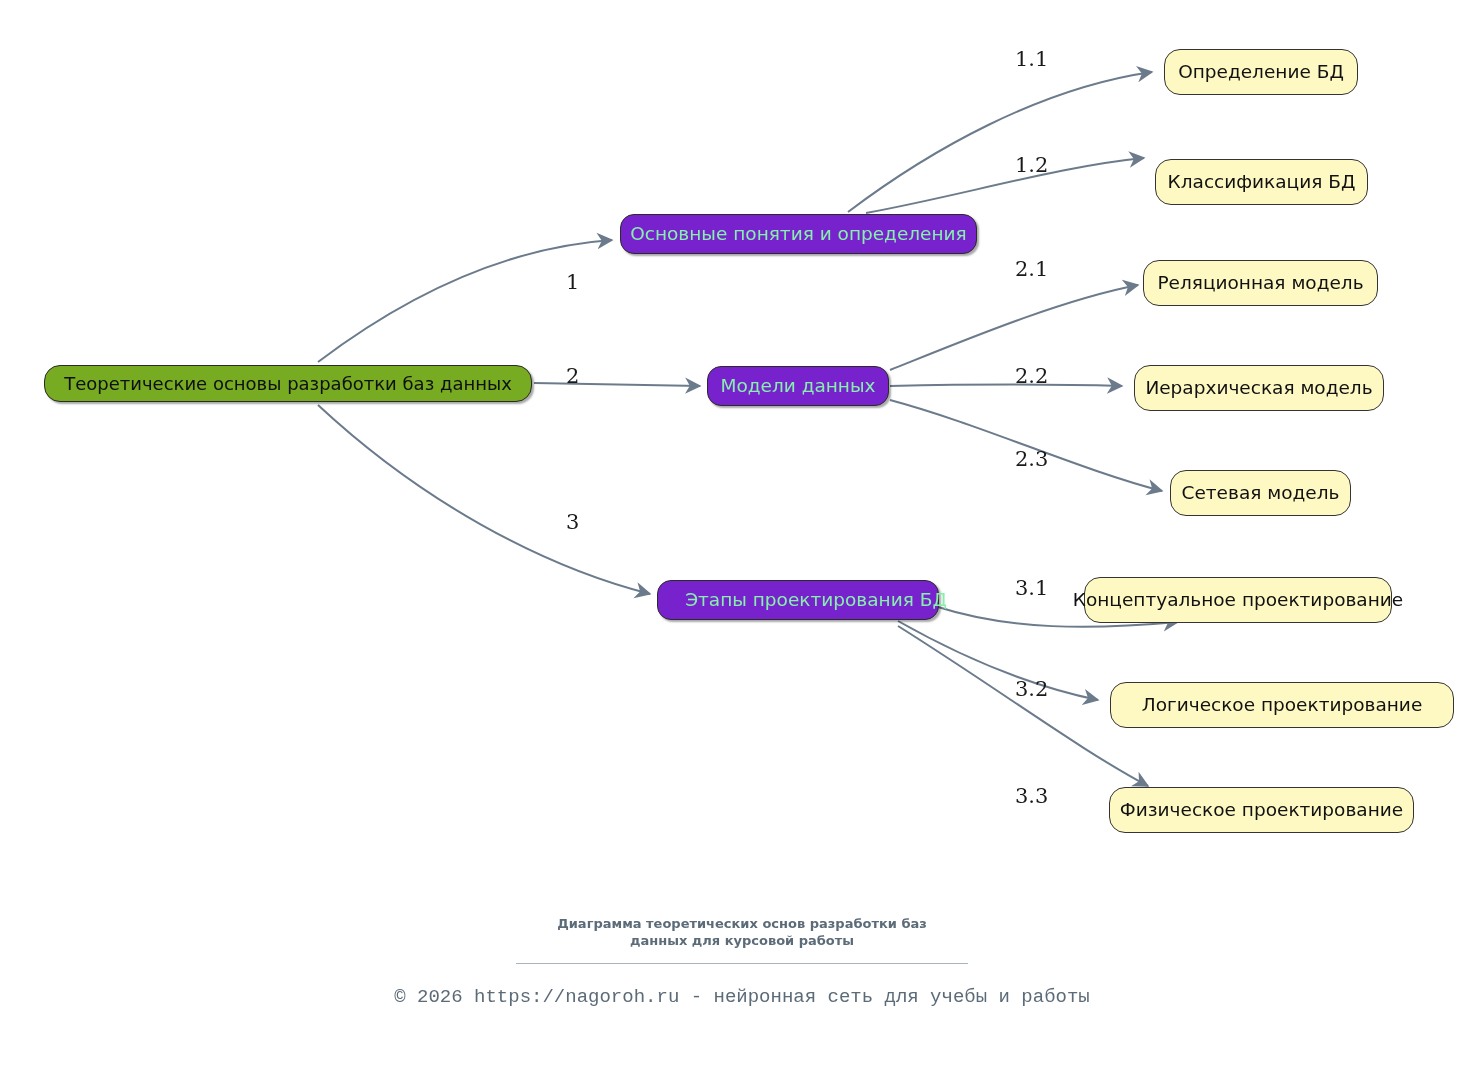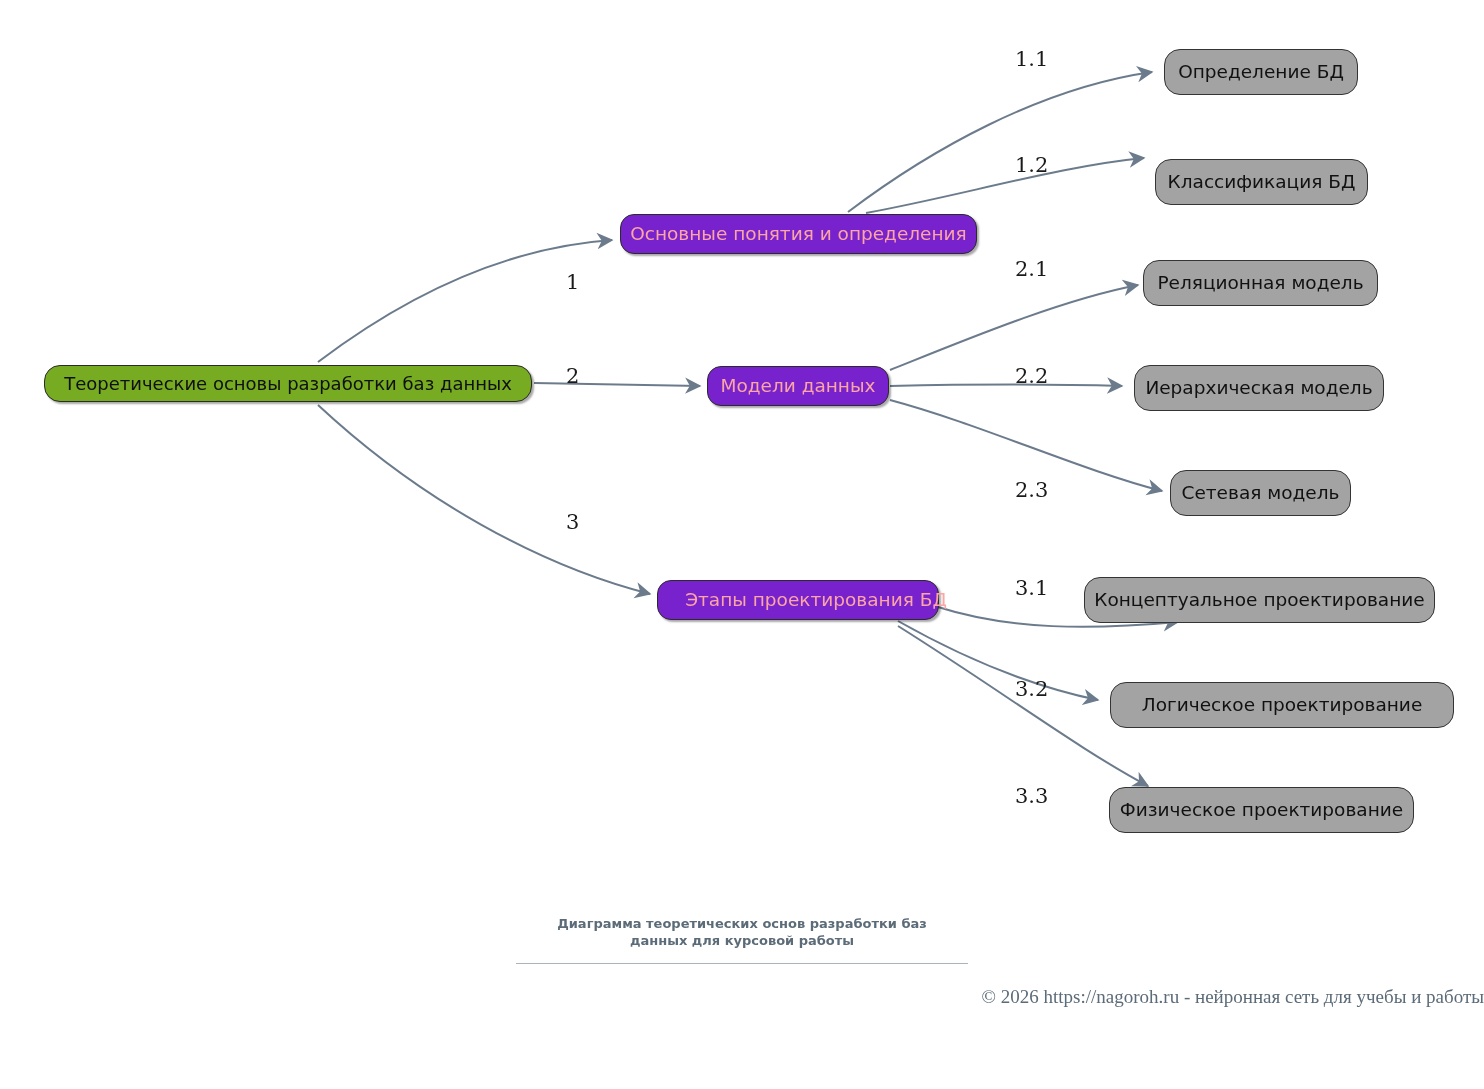--- a/index.html
+++ b/index.html
@@ -37,27 +37,27 @@
     background: #76ab22;
     border: 1.6px solid #2b2b2b;
     color: #101010;
     font-size: 18px;
     border-radius: 16px;
     box-shadow: 2px 2px 2px rgba(0,0,0,0.34);
   }
   .node-branch {
     background: #7722cc;
     border: 1.6px solid #2b2b2b;
-    color: #fca5a5;
+    color: #86efac;
     font-size: 18.5px;
     border-radius: 14px;
     box-shadow: 2px 2px 2px rgba(0,0,0,0.34);
   }
   .node-leaf {
-    background: #a3a3a3;
+    background: #fef9c3;
     border: 1.6px solid #343434;
     color: #111111;
     font-size: 18.5px;
     border-radius: 16px;
   }
   .edge-label {
     position: absolute;
     font-family: "DejaVu Serif", serif;
     font-size: 21px;
     color: #1a1a1a;
@@ -79,24 +79,23 @@
     white-space: pre-line;
   }
   .footer-rule {
     width: 452px;
     height: 0;
     margin: 14px auto 0 auto;
     border-top: 1.5px solid #a9b3bc;
   }
   .footer-credit {
     margin-top: 22px;
-    font-family: Liberation Serif, serif;
+    font-family: Liberation Mono, monospace;
     font-size: 19px;
     color: #5c6b78;
-    text-align: right;
   }
 </style>
 </head>
 <body>
 
 <div id="canvas">
 
   <svg id="edges" viewBox="0 0 1484 1089" xmlns="http://www.w3.org/2000/svg">
     <defs>
       <marker id="arrow" viewBox="0 0 12 12" refX="10" refY="6" markerWidth="9" markerHeight="9" orient="auto-start-reverse">
@@ -151,42 +150,42 @@
   </div>
 
   <div class="node node-leaf" style="left:1134px; top:365px; width:250px; height:46px;">
     <span>Иерархическая модель</span>
   </div>
 
   <div class="node node-leaf" style="left:1170px; top:470px; width:181px; height:46px;">
     <span>Сетевая модель</span>
   </div>
 
-  <div class="node node-leaf" style="left:1084px; top:577px; width:351px; height:46px;">
+  <div class="node node-leaf" style="left:1084px; top:577px; width:308px; height:46px;">
     <span>Концептуальное проектирование</span>
   </div>
 
   <div class="node node-leaf" style="left:1110px; top:682px; width:344px; height:46px;">
     <span>Логическое проектирование</span>
   </div>
 
   <div class="node node-leaf" style="left:1109px; top:787px; width:305px; height:46px;">
     <span>Физическое проектирование</span>
   </div>
 
   <div class="edge-label" style="left:566px; top:272px;">1</div>
   <div class="edge-label" style="left:566px; top:366px;">2</div>
   <div class="edge-label" style="left:566px; top:512px;">3</div>
 
   <div class="edge-label" style="left:1015px; top:49px;">1.1</div>
   <div class="edge-label" style="left:1015px; top:155px;">1.2</div>
 
   <div class="edge-label" style="left:1015px; top:259px;">2.1</div>
   <div class="edge-label" style="left:1015px; top:366px;">2.2</div>
-  <div class="edge-label" style="left:1015px; top:480px;">2.3</div>
+  <div class="edge-label" style="left:1015px; top:449px;">2.3</div>
 
   <div class="edge-label" style="left:1015px; top:578px;">3.1</div>
   <div class="edge-label" style="left:1015px; top:679px;">3.2</div>
   <div class="edge-label" style="left:1015px; top:786px;">3.3</div>
 
   <div id="footer" style="top:915px;">
     <div class="footer-title">Диаграмма теоретических основ разработки баз
 данных для курсовой работы</div>
     <div class="footer-rule"></div>
     <div class="footer-credit">© 2026 https://nagoroh.ru - нейронная сеть для учебы и работы</div>

